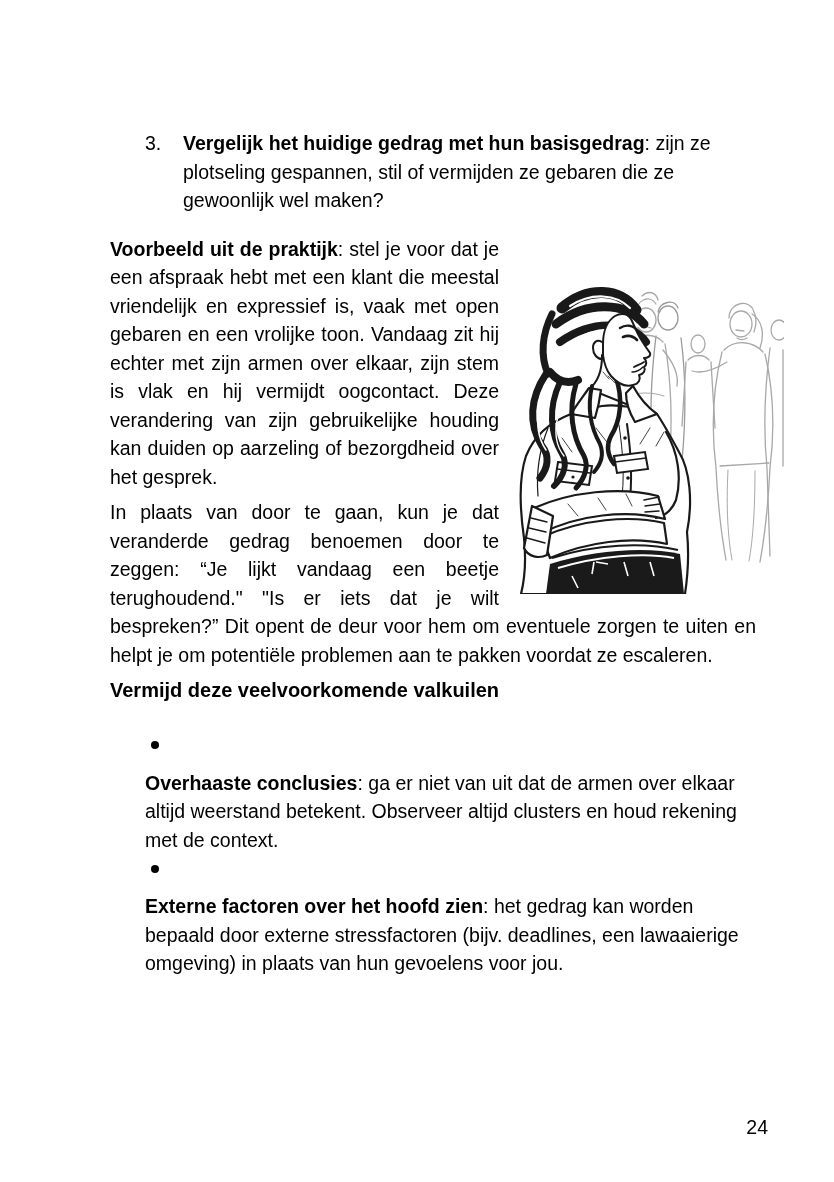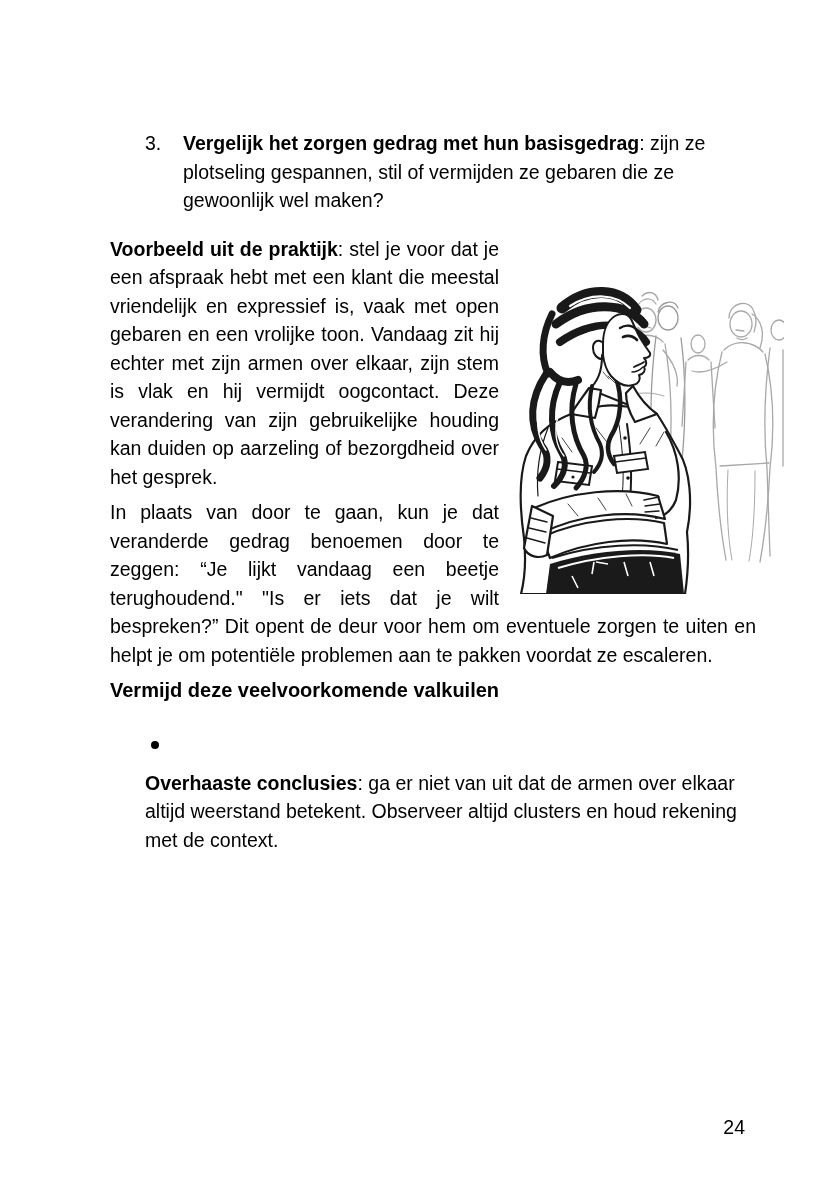--- a/index.html
+++ b/index.html
@@ -22,46 +22,52 @@
   .float-spacer{float:right;width:263px;height:360px;}
   .para{margin:0 6px 7px 0;text-align:justify;}
   .heading{font-size:20px;line-height:28.5px;font-weight:bold;margin:7px 0 26px 0;}
   .bullets{list-style:none;margin:0;padding:0 0 0 35px;}
   .bullet{display:flex;flex-direction:column;}
   .marker{flex:0 0 38px;position:relative;}
   .disc{position:absolute;left:6px;top:10.5px;width:8px;height:8px;border-radius:50%;background:#000;}
   .bullet-body{flex:1;}
   .illustration{position:absolute;left:498px;top:256px;width:286px;height:338px;}
   .illustration svg{display:block;}
-  .page-number{position:absolute;top:1113px;right:89px;font-size:19.5px;line-height:28.5px;}
+  .page-number{position:absolute;top:1113px;right:66px;font-size:19.5px;line-height:28.5px;}
 </style>
 </head>
 <body>
 
 <div class="page">
 
   <div class="numbered-item">
     <span class="num">3.</span>
-    <div class="item-body"><strong>Vergelijk het zorgen gedrag met hun basisgedrag</strong><span>: zijn ze plotseling gespannen, stil of vermijden ze gebaren die ze gewoonlijk wel maken?</span></div>
+    <div class="item-body"><strong>Vergelijk het huidige gedrag met hun basisgedrag</strong><span>: zijn ze plotseling gespannen, stil of vermijden ze gebaren die ze gewoonlijk wel maken?</span></div>
   </div>
 
   <div class="float-spacer"></div>
 
   <p class="para"><strong>Voorbeeld uit de praktijk</strong><span>: stel je voor dat je een afspraak hebt met een klant die meestal vriendelijk en expressief is, vaak met open gebaren en een vrolijke toon. Vandaag zit hij echter met zijn armen over elkaar, zijn stem is vlak en hij vermijdt oogcontact. Deze verandering van zijn gebruikelijke houding kan duiden op aarzeling of bezorgdheid over het gesprek.</span></p>
 
   <p class="para"><span>In plaats van door te gaan, kun je dat veranderde gedrag benoemen door te zeggen: “Je lijkt vandaag een beetje terughoudend." "Is er iets dat je wilt bespreken?” Dit opent de deur voor hem om eventuele zorgen te uiten en helpt je om potentiële problemen aan te pakken voordat ze escaleren.</span></p>
 
   <div class="heading">Vermijd deze veelvoorkomende valkuilen</div>
 
   <ul class="bullets">
     <li class="bullet">
       <span class="marker">
           <span class="disc"></span>
         </span>
       <div class="bullet-body"><strong>Overhaaste conclusies</strong><span>: ga er niet van uit dat de armen over elkaar altijd weerstand betekent. Observeer altijd clusters en houd rekening met de context.</span></div>
+    </li>
+    <li class="bullet">
+      <span class="marker">
+          <span class="disc"></span>
+        </span>
+      <div class="bullet-body"><strong>Externe factoren over het hoofd zien</strong><span>: het gedrag kan worden bepaald door externe stressfactoren (bijv. deadlines, een lawaaierige omgeving) in plaats van hun gevoelens voor jou.</span></div>
     </li>
   </ul>
 
   <div class="illustration">
     <svg viewBox="0 0 286 338" width="286" height="338" xmlns="http://www.w3.org/2000/svg">
 
       <g stroke="#a8a8a8" fill="none" stroke-width="1.3" stroke-linecap="round" stroke-linejoin="round">
         <g stroke="#9a9a9a">
           <ellipse cx="170" cy="62" rx="10" ry="12"></ellipse>
           <path d="M160,56 C162,46 176,42 180,52"></path>

